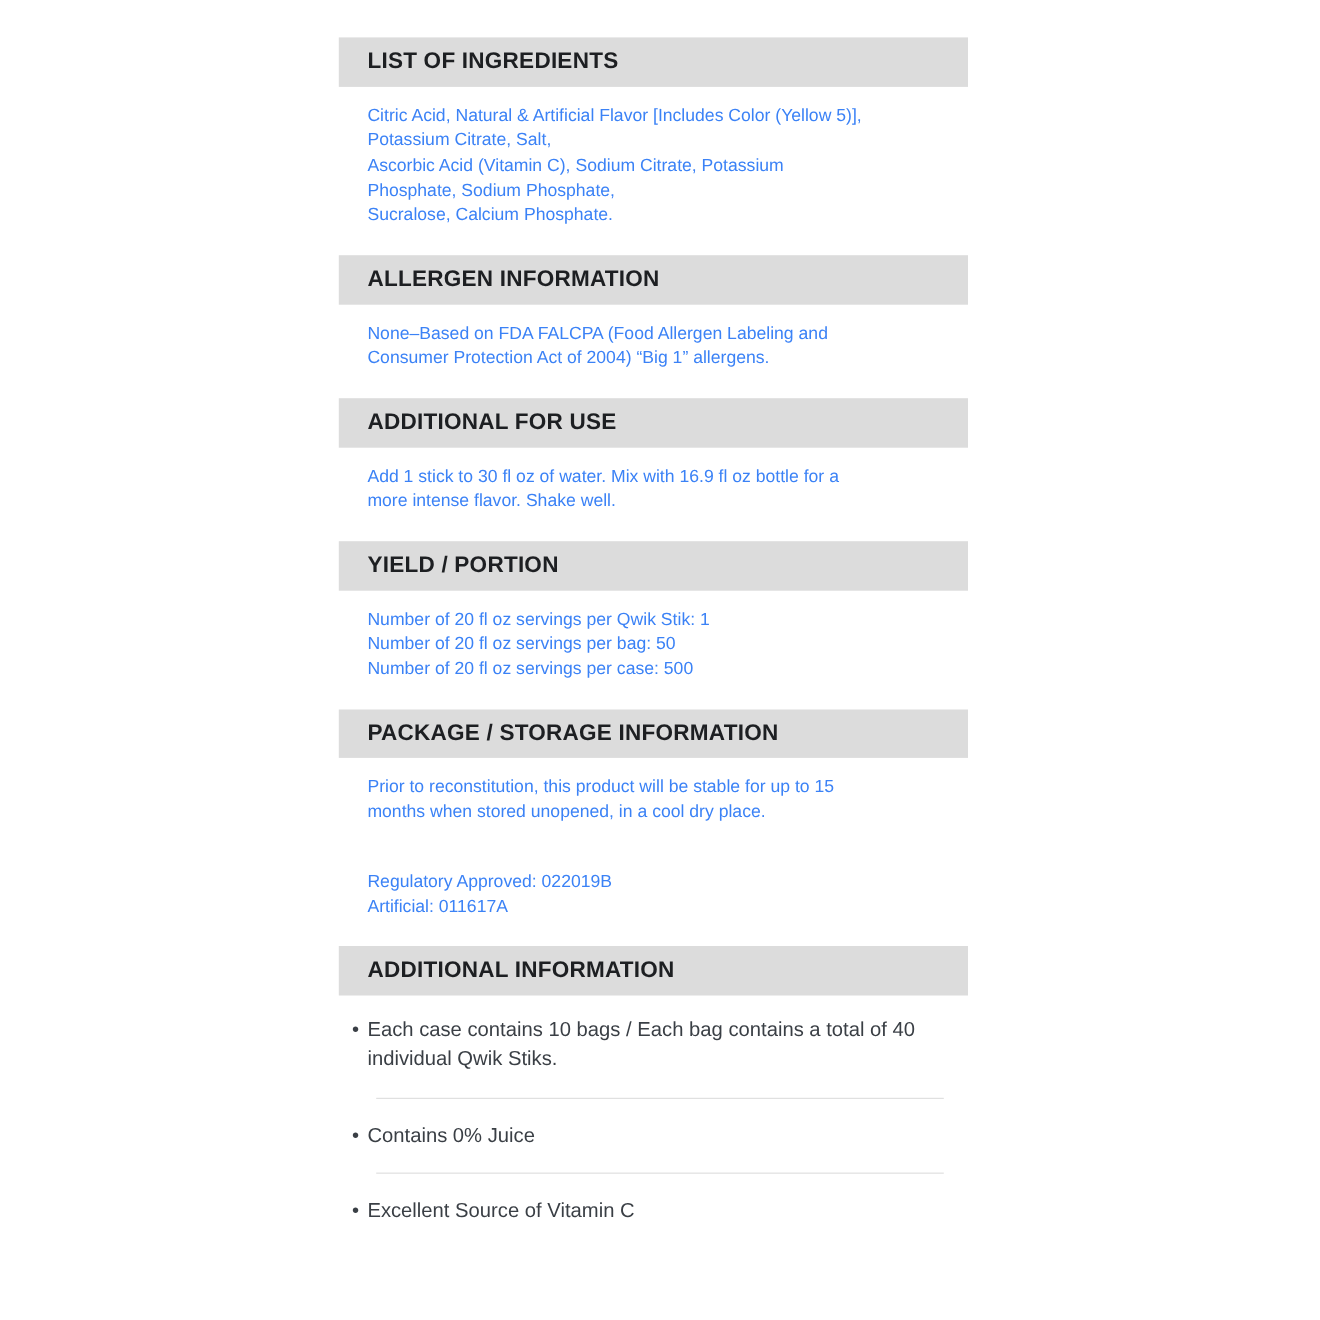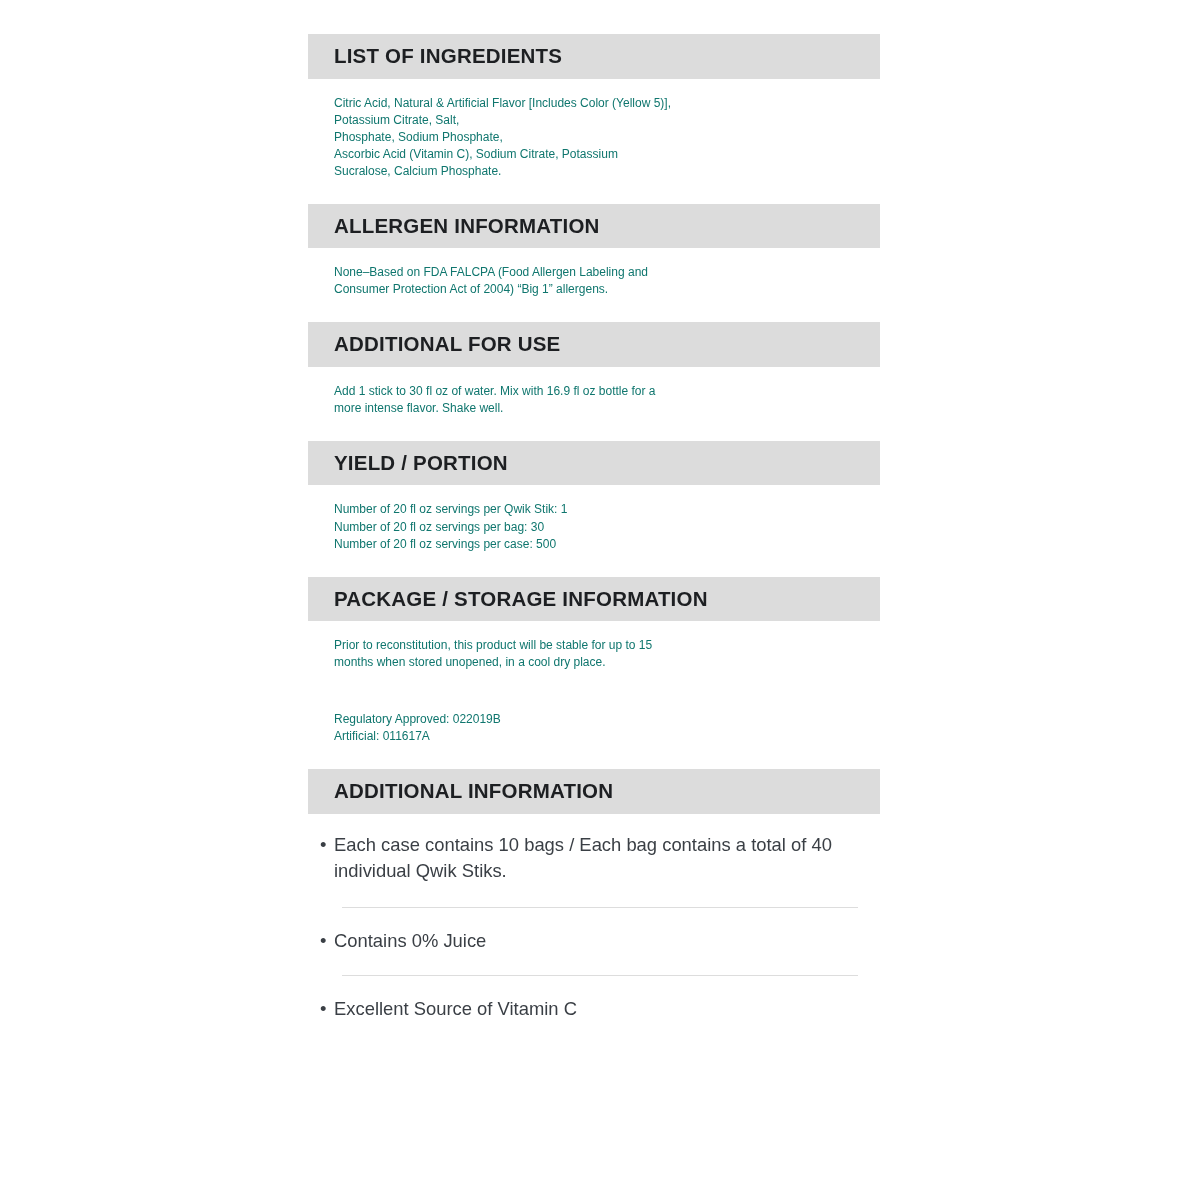--- a/index.html
+++ b/index.html
@@ -31,23 +31,23 @@
     padding: 11px 0 11px 26px;
     margin: 0;
     font-size: 20.5px;
     font-weight: bold;
     letter-spacing: 0.2px;
     color: #1d1f22;
     line-height: 1.1;
   }
   .section-body {
     padding: 16px 0 0 26px;
-    font-size: 12px;
+    font-size: 16px;
     line-height: 1.42;
-    color: #0f766e;
+    color: #3b82f6;
   }
   .section-body p {
     margin: 0;
   }
   .gap-after-body {
     height: 24px;
   }
   .bullets {
     padding: 18px 0 0 12px;
   }
@@ -76,22 +76,22 @@
 <body>
 
 <div class="sheet">
   <div class="doc">
 
     <div class="section">
       <div class="section-header">LIST OF INGREDIENTS</div>
       <div class="section-body">
         <p>Citric Acid, Natural &amp; Artificial Flavor [Includes Color (Yellow 5)],</p>
         <p>Potassium Citrate, Salt,</p>
+        <p>Ascorbic Acid (Vitamin C), Sodium Citrate, Potassium</p>
         <p>Phosphate, Sodium Phosphate,</p>
-        <p>Ascorbic Acid (Vitamin C), Sodium Citrate, Potassium</p>
         <p>Sucralose, Calcium Phosphate.</p>
       </div>
     </div>
     <div class="gap-after-body"></div>
 
     <div class="section">
       <div class="section-header">ALLERGEN INFORMATION</div>
       <div class="section-body">
         <p>None–Based on FDA FALCPA (Food Allergen Labeling and</p>
         <p>Consumer Protection Act of 2004) “Big 1” allergens.</p>
@@ -105,21 +105,21 @@
         <p>Add 1 stick to 30 fl oz of water. Mix with 16.9 fl oz bottle for a</p>
         <p>more intense flavor. Shake well.</p>
       </div>
     </div>
     <div class="gap-after-body"></div>
 
     <div class="section">
       <div class="section-header">YIELD / PORTION</div>
       <div class="section-body">
         <p>Number of 20 fl oz servings per Qwik Stik: 1</p>
-        <p>Number of 20 fl oz servings per bag: 30</p>
+        <p>Number of 20 fl oz servings per bag: 50</p>
         <p>Number of 20 fl oz servings per case: 500</p>
       </div>
     </div>
     <div class="gap-after-body"></div>
 
     <div class="section">
       <div class="section-header">PACKAGE / STORAGE INFORMATION</div>
       <div class="section-body">
         <p>Prior to reconstitution, this product will be stable for up to 15</p>
         <p>months when stored unopened, in a cool dry place.</p>

